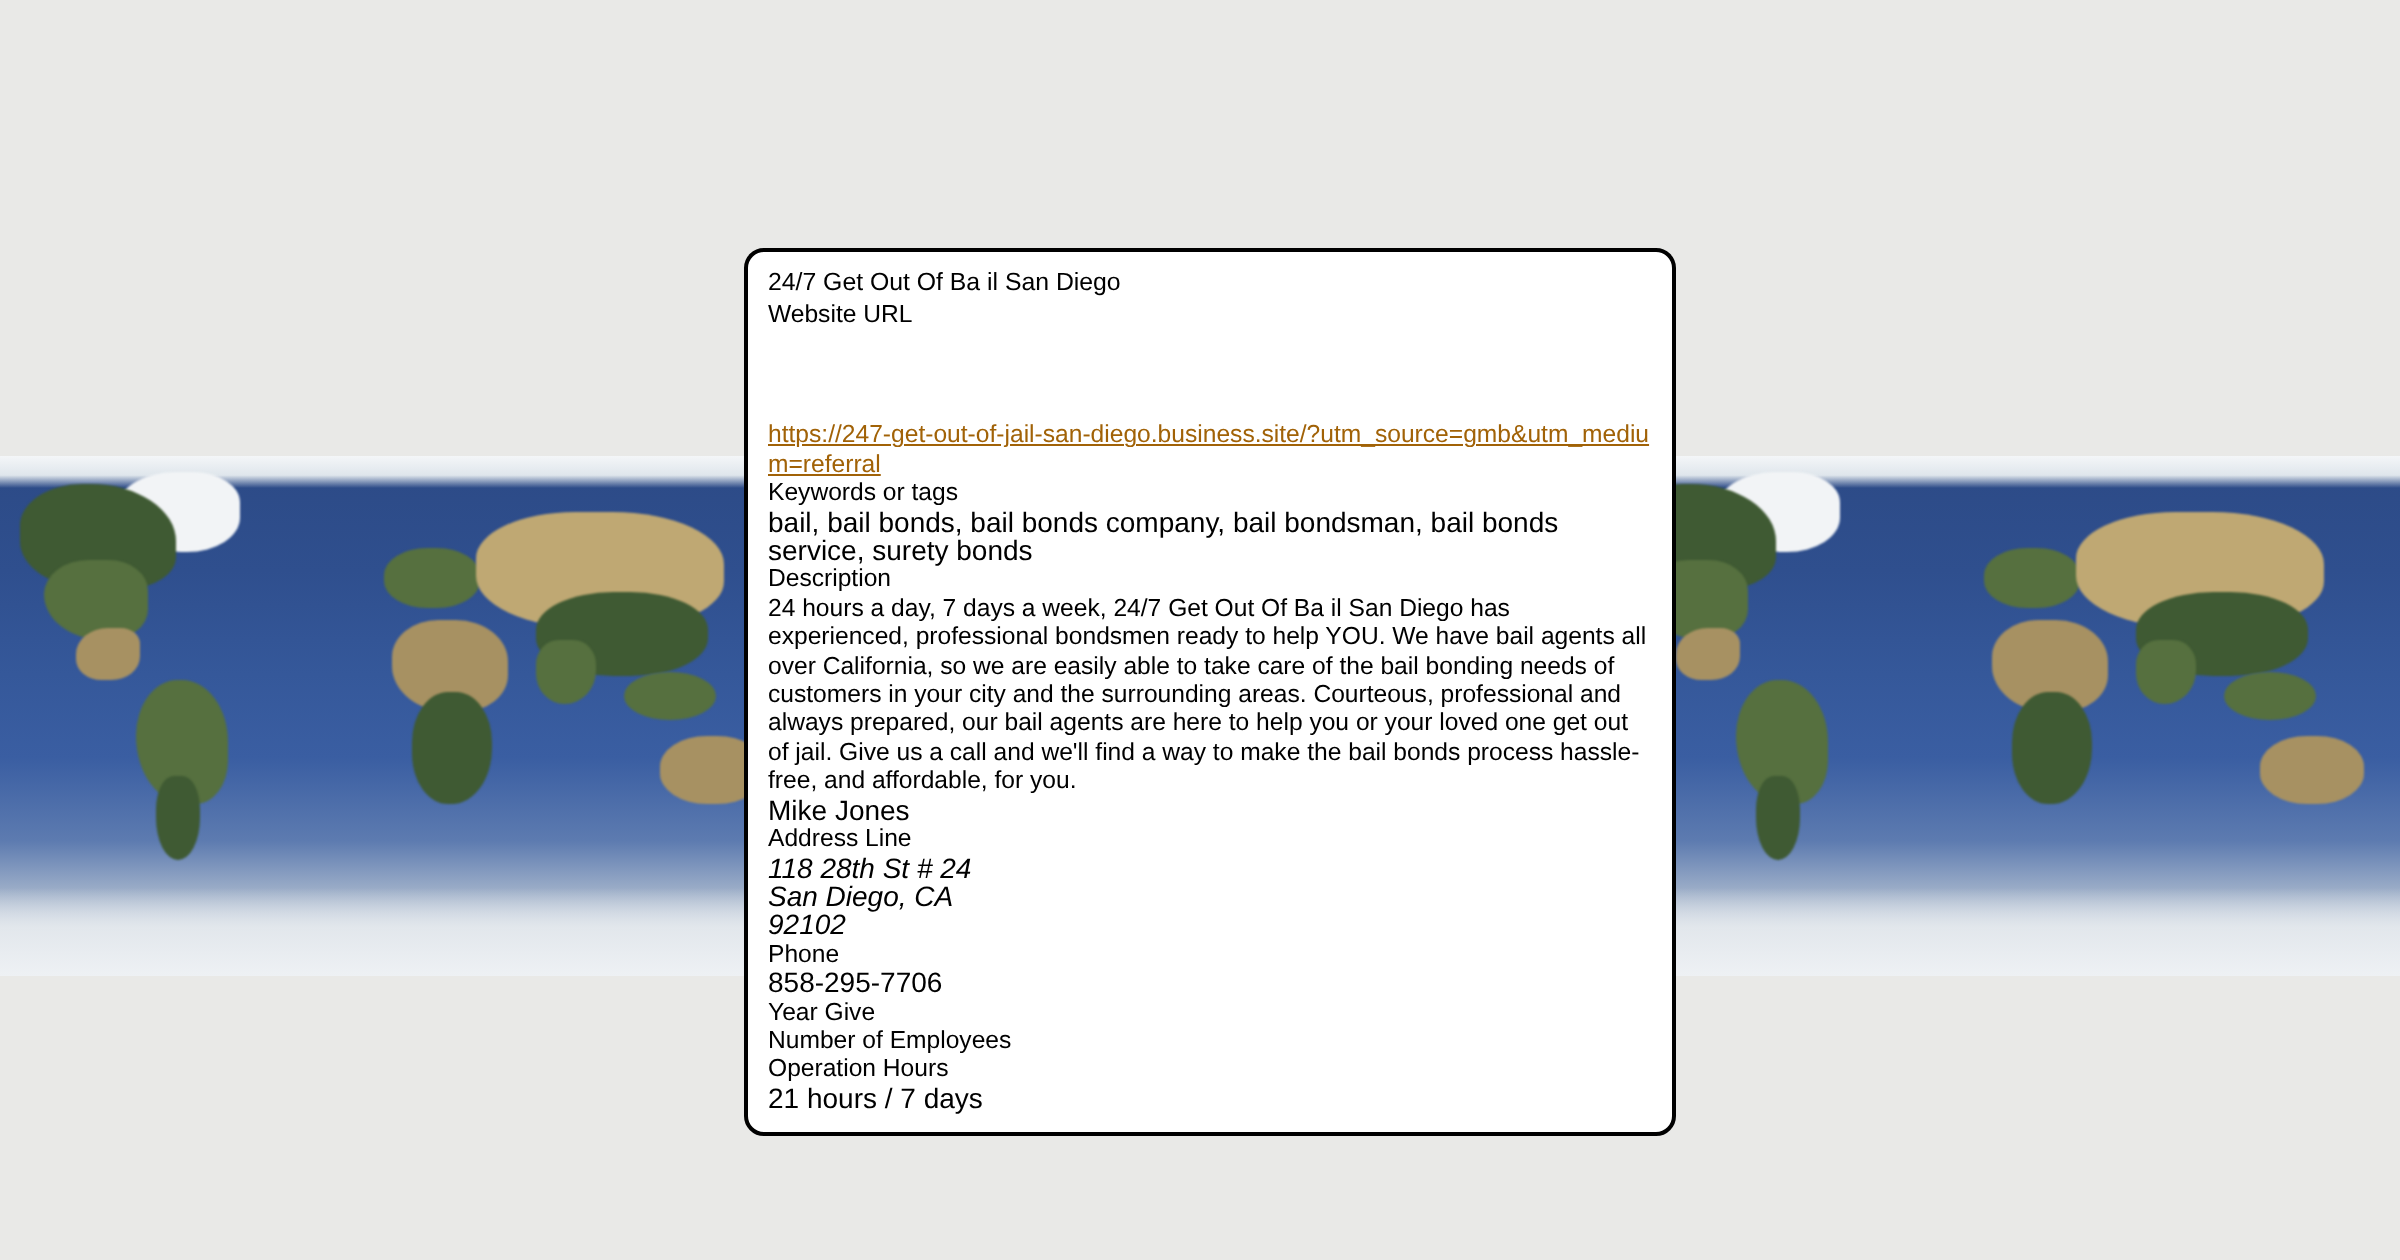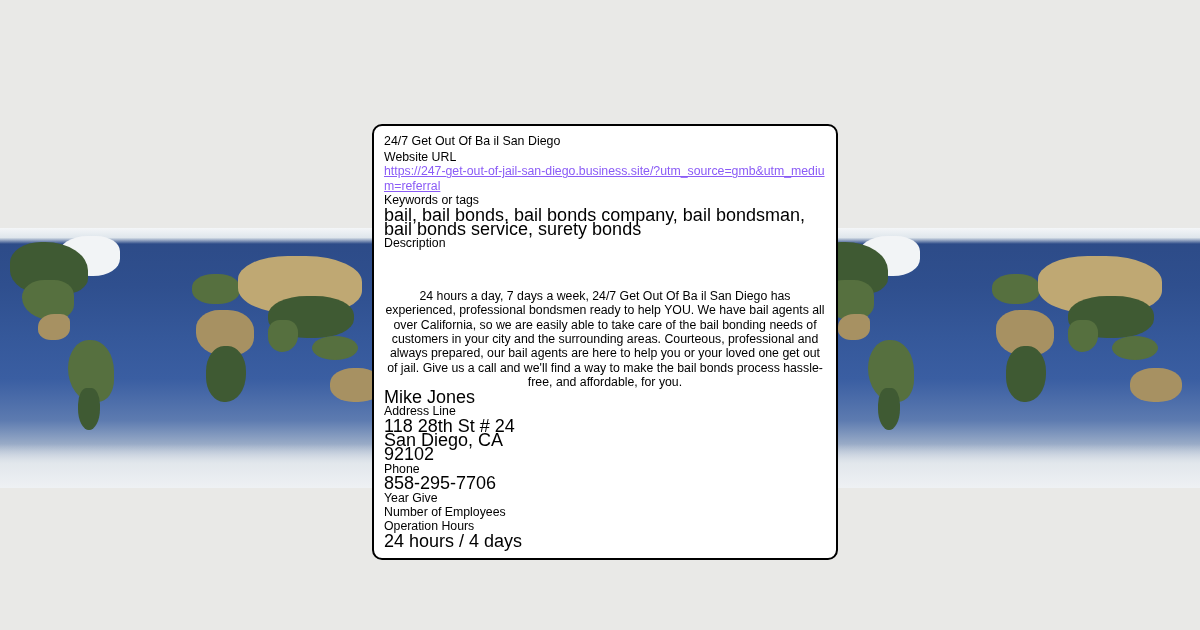--- a/index.html
+++ b/index.html
@@ -92,36 +92,36 @@
     font-size: 12.4px;
     line-height: 15px;
     margin-bottom: 1px;
   }
   .field-label {
     font-size: 12.3px;
     line-height: 14.4px;
     color: #000;
   }
   .field-value {
-    font-size: 18px;
+    font-size: 14px;
     line-height: 14.4px;
     color: #000;
   }
   .link {
-    color: #8b5cf6;
+    color: #a16207;
     text-decoration: underline;
     word-break: break-all;
     display: inline-block;
     line-height: 14.4px;
+    margin-top: 46px;
   }
   .desc {
     font-size: 12.3px;
     line-height: 14.4px;
-    text-align: center;
-    margin-top: 38px;
+    text-align: left;
   }
 </style>
 </head>
 <body>
 
 <div class="map-strip">
   <div class="map-tiles">
 
     <div class="map-tile">
       <div class="tile-ice-n"></div>
@@ -198,26 +198,26 @@
 
   <div class="field-label">Keywords or tags</div>
   <div class="field-value">bail, bail bonds, bail bonds company, bail bondsman, bail bonds service, surety bonds</div>
 
   <div class="field-label">Description</div>
   <div class="field-value desc">24 hours a day, 7 days a week, 24/7 Get Out Of Ba il San Diego has experienced, professional bondsmen ready to help YOU. We have bail agents all over California, so we are easily able to take care of the bail bonding needs of customers in your city and the surrounding areas. Courteous, professional and always prepared, our bail agents are here to help you or your loved one get out of jail. Give us a call and we'll find a way to make the bail bonds process hassle-free, and affordable, for you.</div>
 
   <div class="field-value">Mike Jones</div>
 
   <div class="field-label">Address Line</div>
-  <div class="field-value" style="white-space:pre-line;">118 28th St # 24
+  <div class="field-value" style="white-space:pre-line;font-style:italic;">118 28th St # 24
 San Diego, CA
 92102</div>
 
   <div class="field-label">Phone</div>
   <div class="field-value">858-295-7706</div>
 
   <div class="field-label">Year Give</div>
 
   <div class="field-label">Number of Employees</div>
 
   <div class="field-label">Operation Hours</div>
-  <div class="field-value">24 hours / 4 days</div>
+  <div class="field-value">21 hours / 7 days</div>
 </div>
 
 </body></html>

